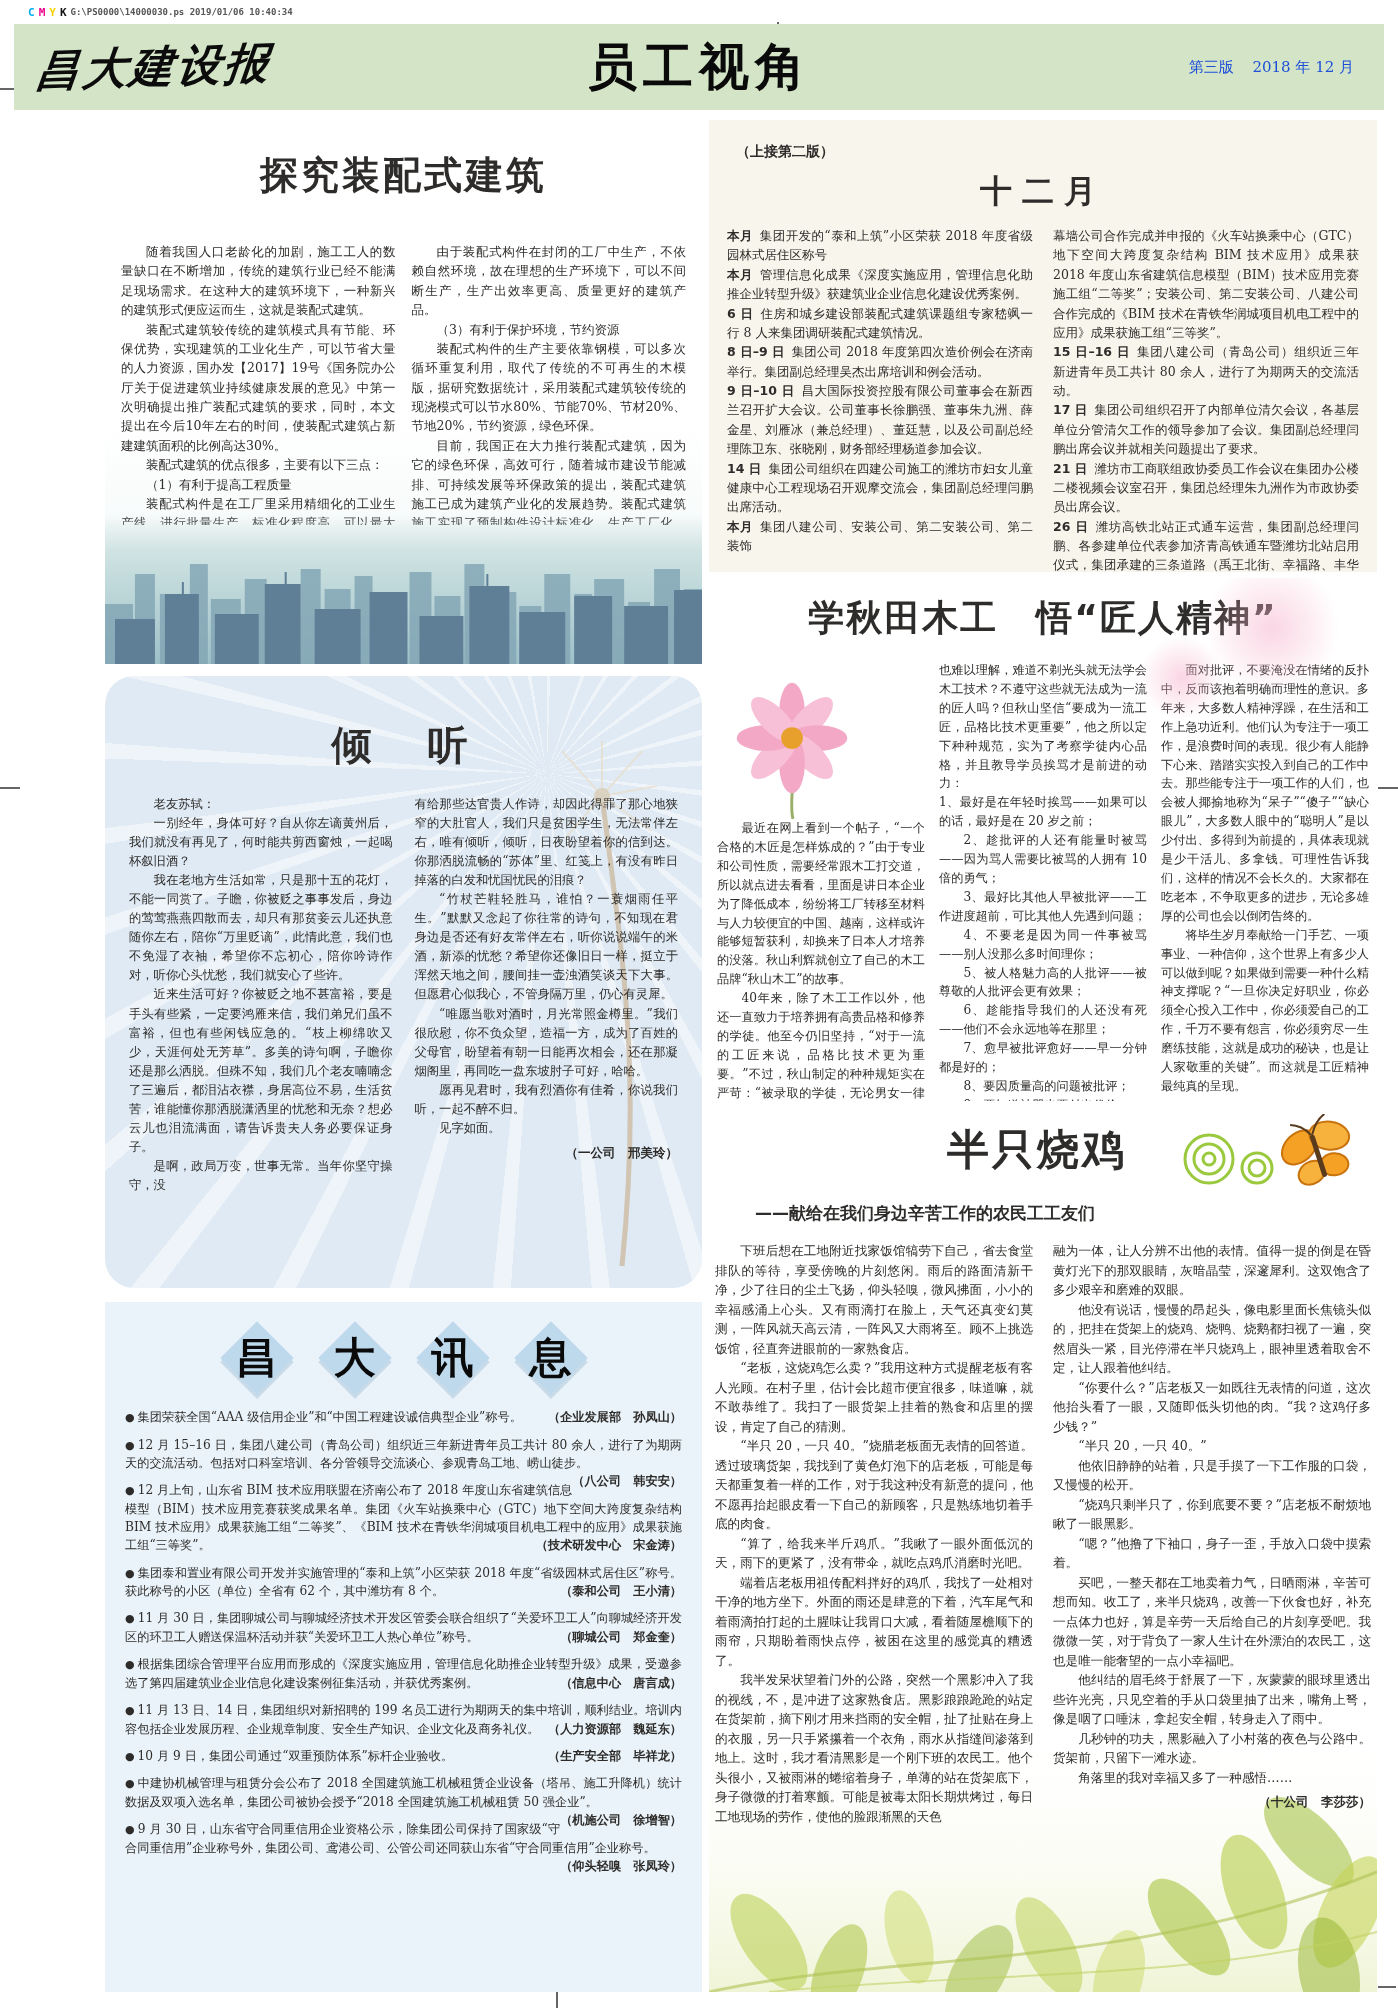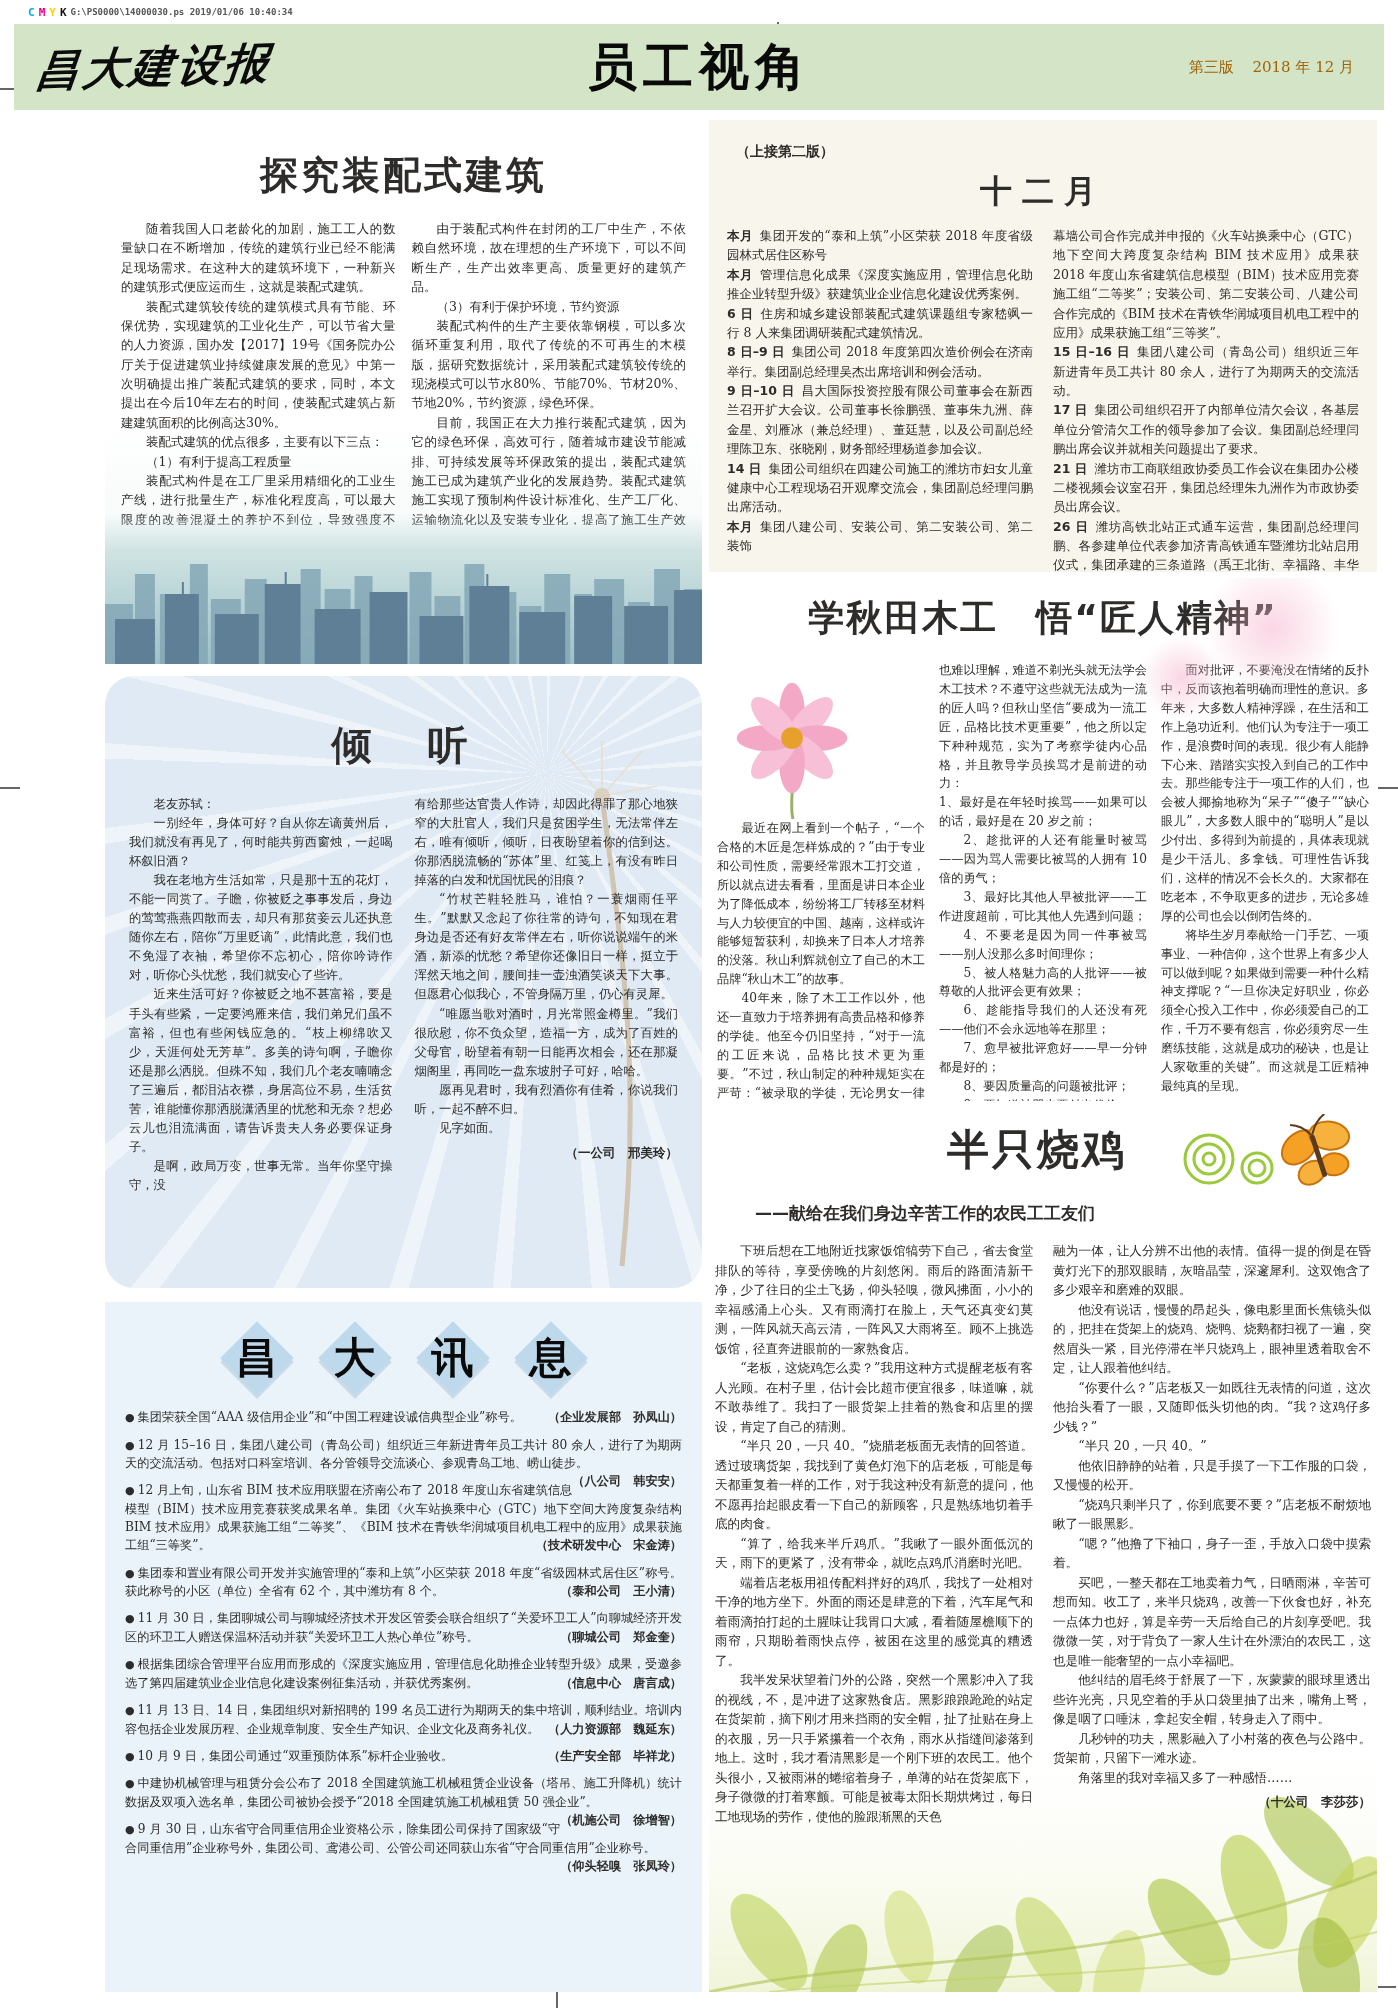--- a/index.html
+++ b/index.html
@@ -11,34 +11,34 @@
   .cmyk-c{color:#00aeef}.cmyk-m{color:#ec008c}.cmyk-y{color:#f7d000}.cmyk-k{color:#111}
   .print-file{font-size:9px;color:#555;font-weight:bold;letter-spacing:0;}
   
   .regmark{position:absolute;background:#666;}
   
   .masthead{position:absolute;left:14px;right:14px;top:24px;height:86px;background:#d3e5c6;}
   .logo{position:absolute;left:22px;top:14px;font-size:44px;font-weight:bold;font-style:italic;
         transform:skewX(-8deg) rotate(-2deg);letter-spacing:3px;color:#0c0c0c;}
   .main-title{position:absolute;left:50%;top:50%;transform:translate(-50%,-50%);
         font-family:"DejaVu Sans","Liberation Sans",sans-serif;font-weight:900;font-size:50px;letter-spacing:6px;color:#0a0a0a;}
-  .edition{position:absolute;right:30px;top:50%;transform:translateY(-50%);font-size:15px;color:#a16207;}
+  .edition{position:absolute;right:30px;top:50%;transform:translateY(-50%);font-size:15px;color:#1d4ed8;}
   .edition span{margin-left:14px;}
   
   .para{margin:0;text-indent:2em;}
   .bt{font-size:12.5px;line-height:1.55;text-align:justify;}
   .sig{font-weight:bold;text-align:right;margin:6px 0 0;font-family:Liberation Serif, serif;font-size:12.5px;text-indent:0;}
   .cont p:first-child{text-indent:0;}
   
   .panel{position:absolute;overflow:hidden;}
   .p-a1{left:105px;top:122px;width:597px;height:542px;background:linear-gradient(180deg,#fff 55%,#eef5f5 100%);}
   .a1-title{font-family:"DejaVu Sans",sans-serif;font-weight:900;font-size:38px;text-align:center;
             letter-spacing:3px;margin:28px 0 18px;}
   .cols{display:flex;gap:16px;padding:0 16px;}
-  .cols>div{flex:1;min-width:0;}
+  .cols>div{flex:1;min-width:0;margin-top:23px;}
   .a1-body{height:306px;overflow:hidden;}
   .skyline{position:absolute;left:0;right:0;bottom:0;height:150px;
            background:linear-gradient(180deg,rgba(207,227,226,0) 0%,#cfe3e2 25%,#9dc0c8 100%);}
   .skyline svg{display:block;width:100%;height:100%;}
   
   .p-dec{left:709px;top:120px;width:668px;height:452px;background:#f8f5ec;padding-box:border-box;}
   .dec-inner{padding:14px 18px 0;}
   .dec-note{font-size:14px;font-weight:bold;margin:9px;}
   .dec-title{font-family:"DejaVu Sans",sans-serif;font-weight:900;font-size:32px;text-align:center;
              letter-spacing:10px;margin:2px 0 12px;}

